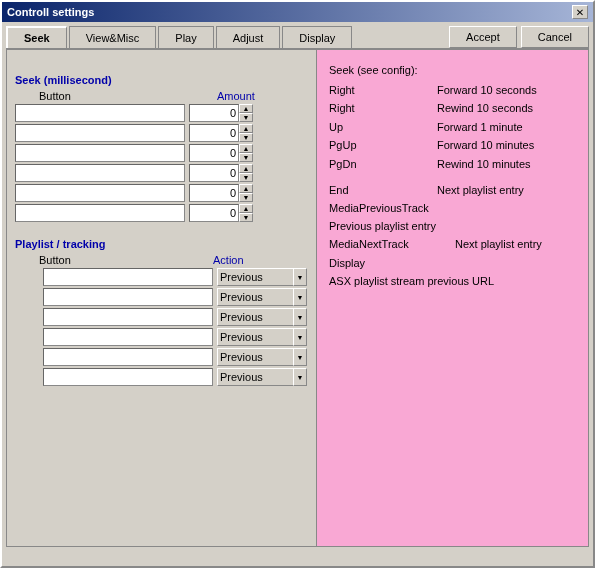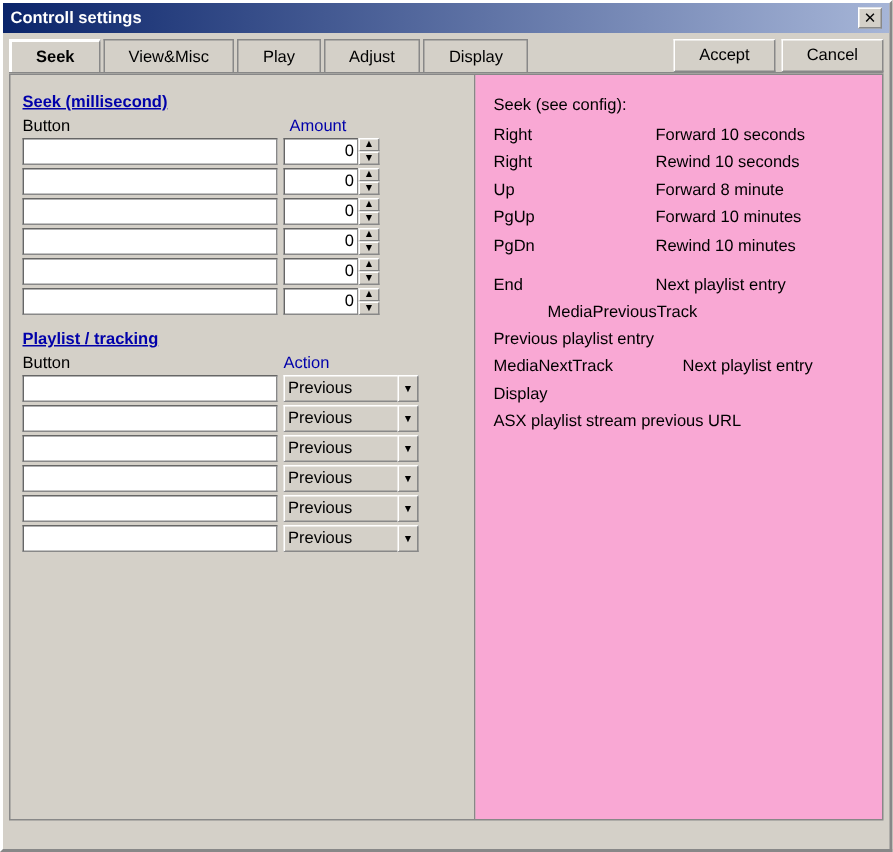--- a/index.html
+++ b/index.html
@@ -9,30 +9,30 @@
     .title-bar-text { font-size: 11px; font-weight: bold; }
     .close-btn { width: 16px; height: 14px; background: #d4d0c8; border: 1px solid #888; border-top-color: #fff; border-left-color: #fff; display: flex; align-items: center; justify-content: center; cursor: pointer; font-size: 10px; color: #000; }
     .tab-row { display: flex; align-items: flex-end; padding: 4px 4px 0 4px; gap: 2px; }
     .tab { padding: 2px 16px; background: #d4d0c8; border: 1px solid #888; border-bottom: none; cursor: pointer; height: 22px; display: flex; align-items: center; }
     .tab.active { background: #d4d0c8; border-top: 2px solid #fff; border-left: 2px solid #fff; border-right: 1px solid #888; z-index: 2; font-weight: bold; }
     .top-btn { padding: 3px 16px; background: #d4d0c8; border: 1px solid #888; border-top-color: #fff; border-left-color: #fff; cursor: pointer; height: 22px; }
     .content-area { display: flex; margin: 0 4px 4px 4px; height: 498px; border: 1px solid #888; border-top: 1px solid #888; background: #d4d0c8; }
     .left-panel { width: 310px; padding: 8px; overflow-y: auto; border-right: 1px solid #888; }
     .right-panel { flex: 1; padding: 12px; background: #f9a8d4; overflow-y: auto; }
     .section-title { color: #0000aa; font-weight: bold; margin-bottom: 4px; margin-top: 8px; }
-    .section-title:first-child { margin-top: 4px; text-decoration: underline; }
+    .section-title:first-child { margin-top: 16px; }
     .col-header { display: flex; gap: 4px; margin-bottom: 2px; }
-    .col-button-label { width: 170px; color: #000; }
+    .col-button-label { width: 170px; color: #000; margin-left: 24px; }
     .col-amount-label { color: #0000aa; margin-left: 4px; }
     .seek-row { display: flex; align-items: center; gap: 4px; margin-bottom: 2px; }
     .seek-input { width: 170px; height: 18px; background: #fff; border: 1px solid #888; border-top-color: #666; border-left-color: #666; padding: 0 2px; }
     .amount-field { width: 50px; height: 18px; background: #fff; border: 1px solid #888; border-top-color: #666; border-left-color: #666; padding: 0 2px; text-align: right; }
     .spinner-btns { display: flex; flex-direction: column; width: 14px; }
     .spin-up, .spin-down { width: 14px; height: 9px; background: #d4d0c8; border: 1px solid #888; border-top-color: #fff; border-left-color: #fff; display: flex; align-items: center; justify-content: center; font-size: 7px; cursor: pointer; line-height: 1; }
-    .playlist-row { display: flex; align-items: center; gap: 4px; margin-bottom: 2px; }
+    .playlist-row { display: flex; align-items: center; gap: 4px; margin-bottom: 2px; margin-left: 28px; }
     .playlist-input { width: 170px; height: 18px; background: #fff; border: 1px solid #888; border-top-color: #666; border-left-color: #666; padding: 0 2px; }
     .action-select { width: 75px; height: 18px; background: #d4d0c8; border: 1px solid #888; border-top-color: #fff; border-left-color: #fff; padding: 0 2px; appearance: none; -webkit-appearance: none; }
     .select-wrap { display: flex; align-items: center; position: relative; }
     .select-arrow { width: 14px; height: 18px; background: #d4d0c8; border: 1px solid #888; border-top-color: #fff; border-left-color: #fff; display: flex; align-items: center; justify-content: center; font-size: 7px; cursor: pointer; position: absolute; right: 0; pointer-events: none; }
     .right-panel p { margin-bottom: 1px; line-height: 1.6; }
     .key-col { display: inline-block; width: 108px; }
     .val-col { display: inline-block; }
     .spacer { margin-top: 8px; }
     .col-action-label { color: #0000aa; }
     .amount-wrap { display: flex; align-items: center; }
@@ -203,23 +203,23 @@
             <div class="select-arrow">▼</div>
           </div>
         </div>
       </div>
     </div>
 
     <div class="right-panel">
       <p style="margin-bottom:2px;">Seek (see config):</p>
       <p><span class="key-col">Right</span><span class="val-col">Forward 10 seconds</span></p>
       <p><span class="key-col">Right</span><span class="val-col">Rewind 10 seconds</span></p>
-      <p><span class="key-col">Up</span><span class="val-col">Forward 8 minute</span></p>
+      <p><span class="key-col">Up</span><span class="val-col">Forward 1 minute</span></p>
       <p><span class="key-col">PgUp</span><span class="val-col">Forward 10 minutes</span></p>
       <p><span class="key-col">PgDn</span><span class="val-col">Rewind 10 minutes</span></p>
       <div class="spacer"></div>
       <p><span class="key-col">End</span><span class="val-col">Next playlist entry</span></p>
-      <p><span style="display:inline-block; width:156px;margin-left:36px;">MediaPreviousTrack</span><span class="val-col">Previous playlist entry</span></p>
+      <p><span style="display:inline-block; width:156px;">MediaPreviousTrack</span><span class="val-col">Previous playlist entry</span></p>
       <p><span style="display:inline-block; width:126px;">MediaNextTrack</span><span class="val-col">Next playlist entry</span></p>
       <p><span class="key-col">Display</span><span class="val-col">ASX playlist stream previous URL</span></p>
     </div>
   </div>
 </div>
 
 </body></html>

